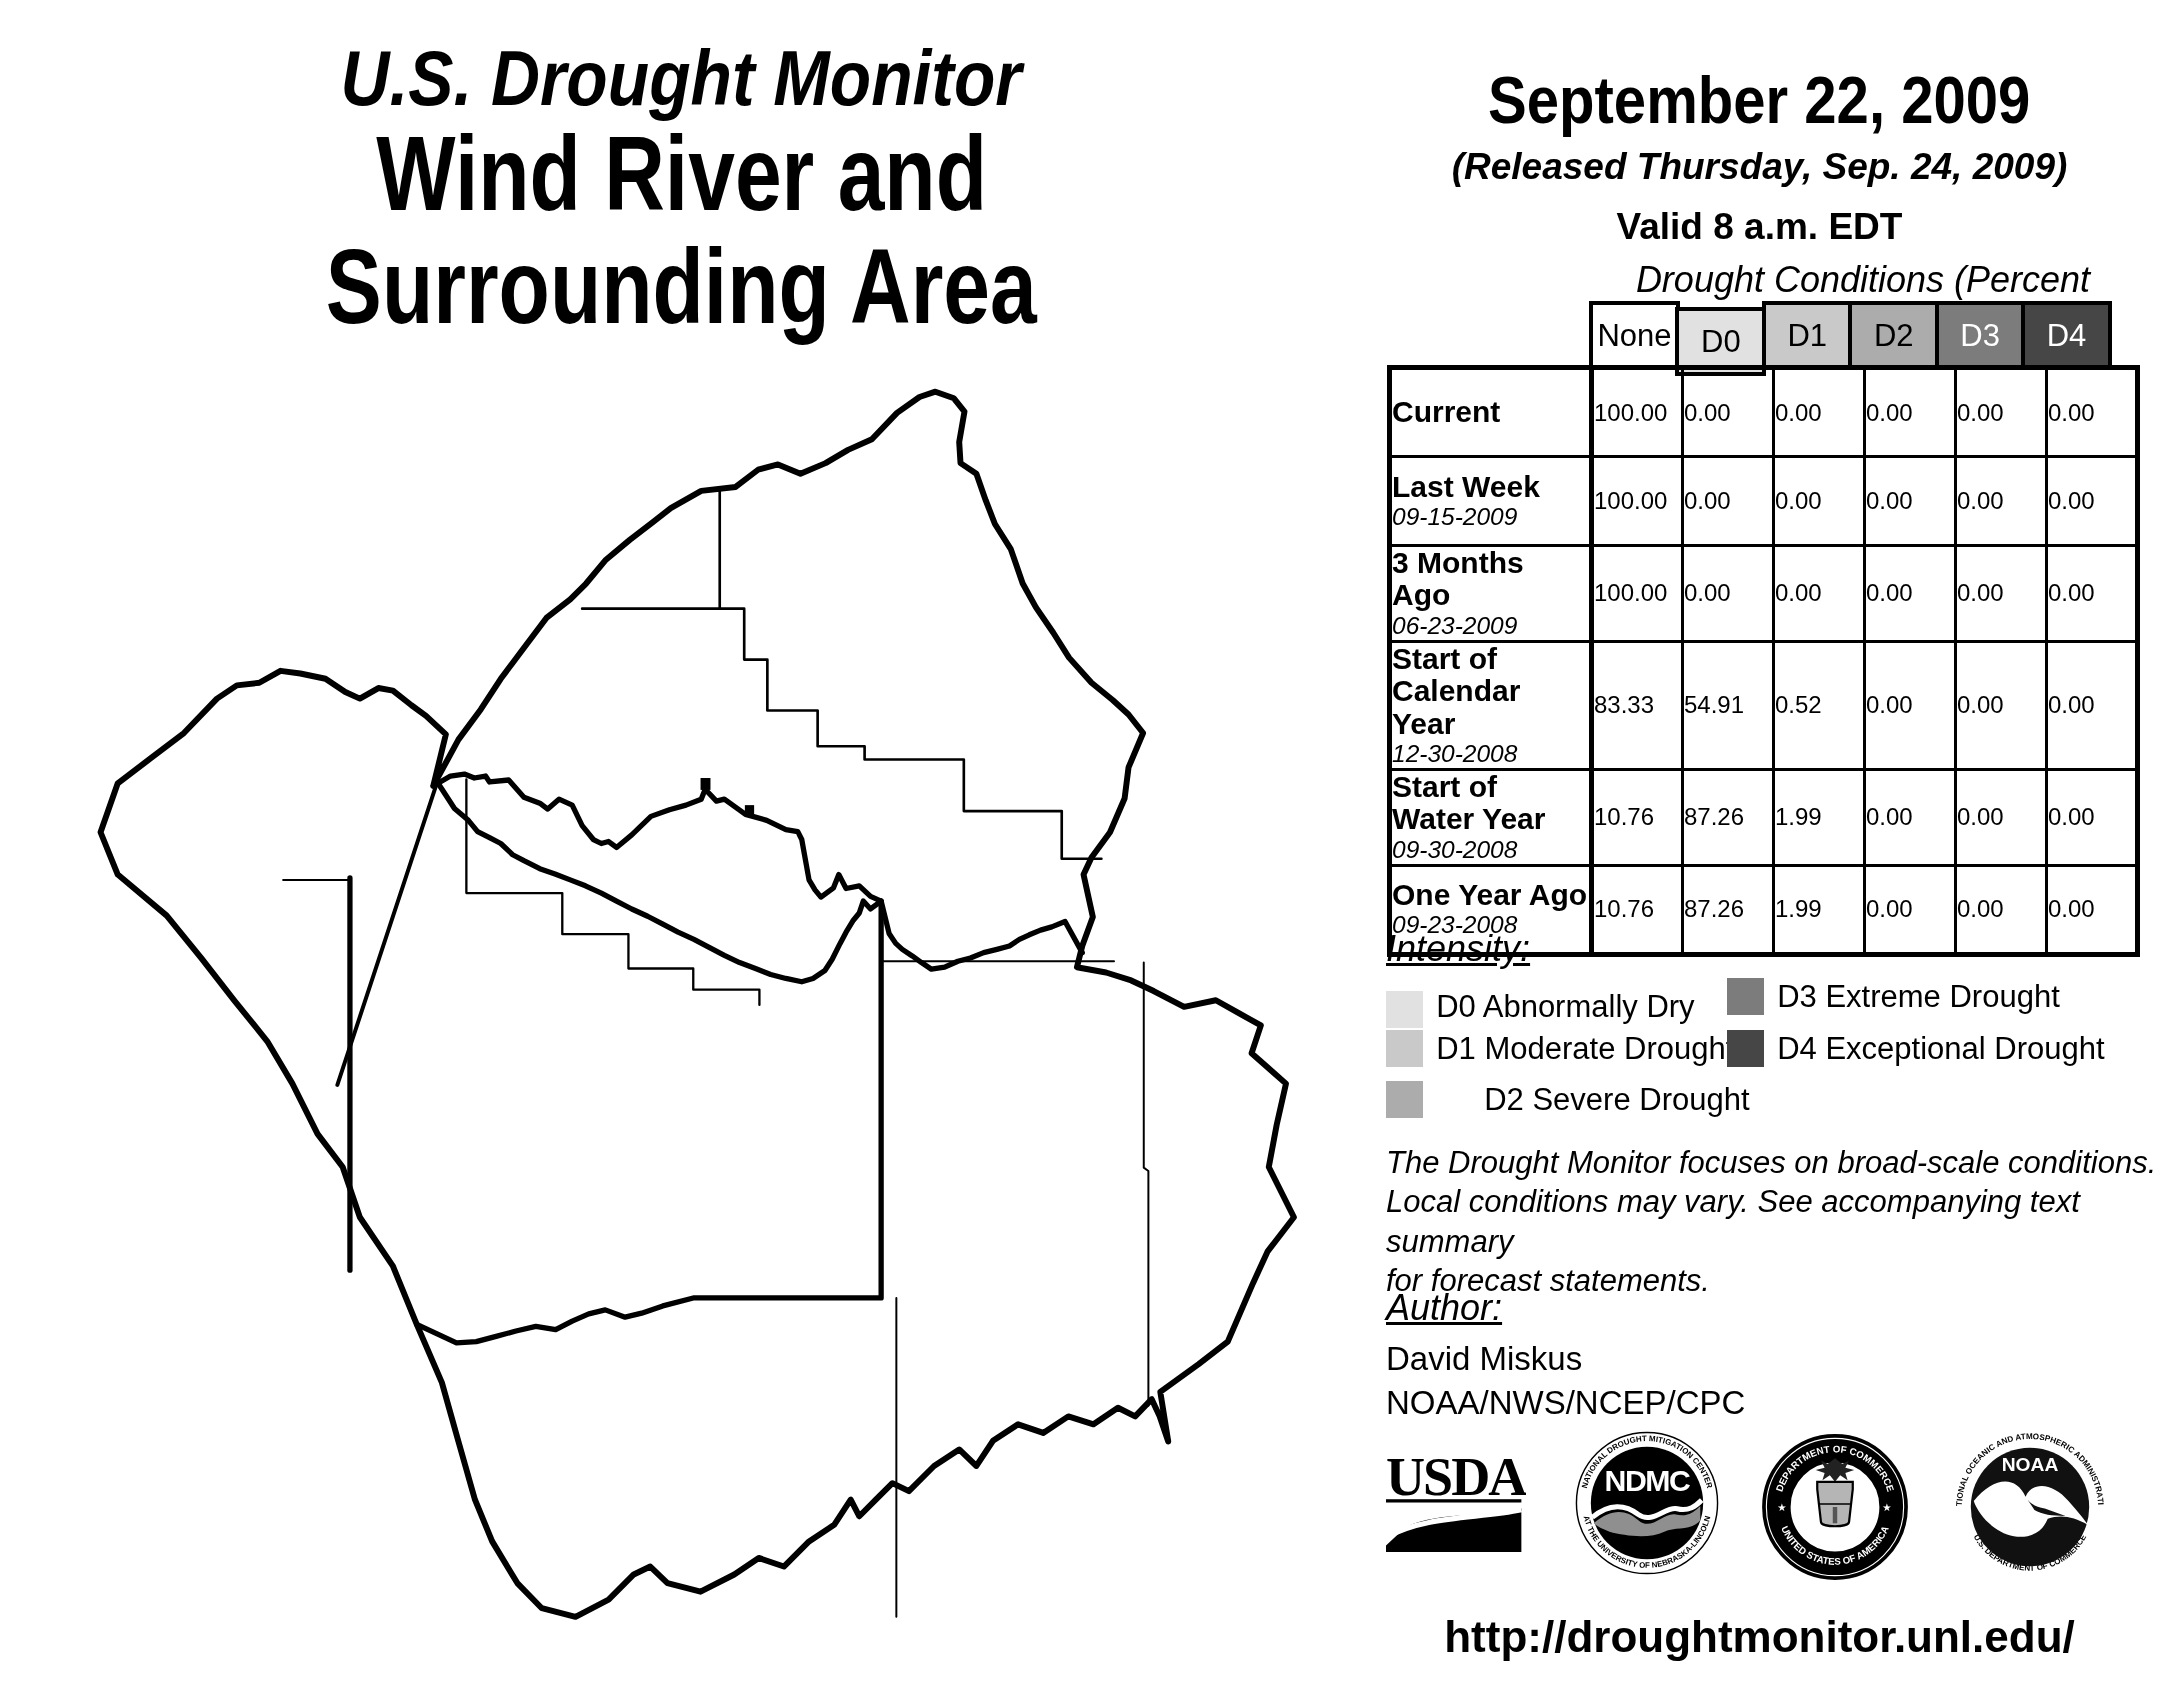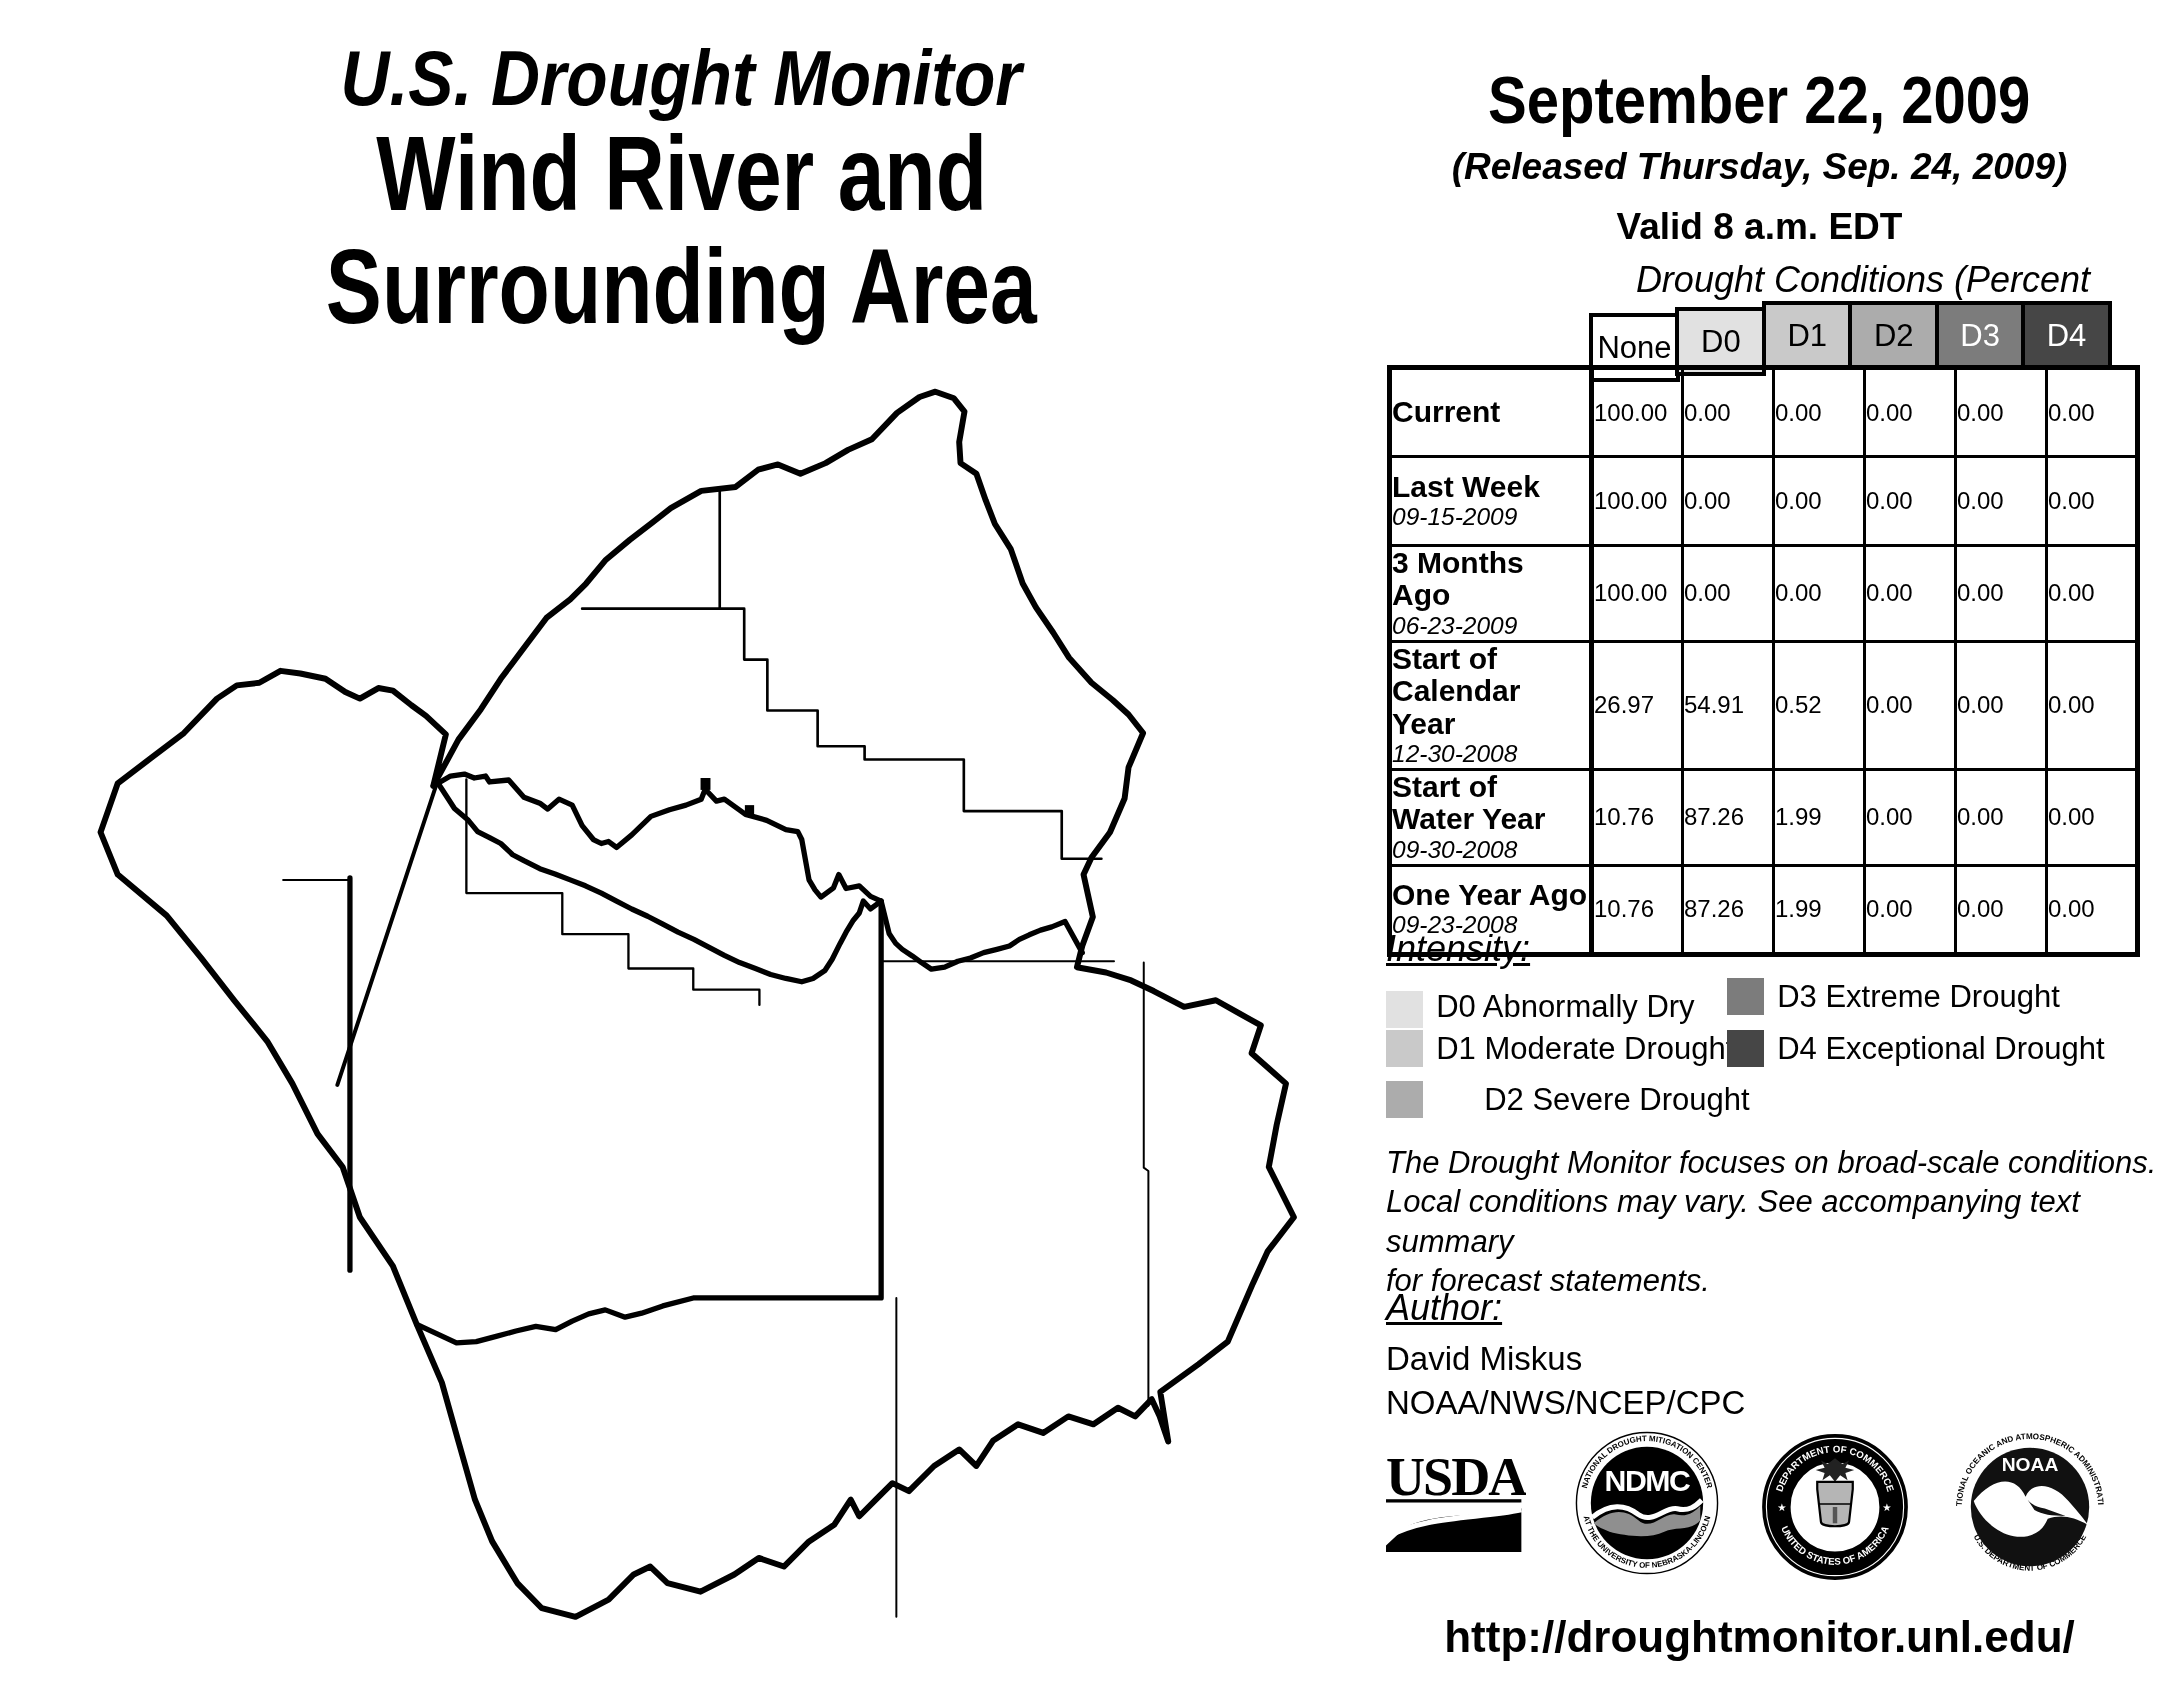--- a/index.html
+++ b/index.html
@@ -16,21 +16,21 @@
   
   .rcol-center{left:1376px;width:767px;text-align:center;margin-top:10px;}
   #release-date{top:52px;font-size:66px;font-weight:bold;}
   #released-line{top:136px;font-size:37px;font-weight:bold;font-style:italic;}
   #valid-line{top:196px;font-size:37px;font-weight:bold;}
   #table-title{left:1589px;width:548px;top:259px;text-align:center;font-size:36px;font-style:italic;}
 
   
   #cond-header{left:1589px;top:301px;display:flex;}
   .hcell{width:91px;height:69px;border:4.6px solid #000;margin-left:-4.6px;display:flex;align-items:center;justify-content:center;font-size:31px;box-sizing:border-box;}
-  .hcell:first-child{margin-left:0;margin-top:12px;}
+  .hcell:first-child{margin-left:0;}
   .c-none{background:#ffffff;color:#000;}
   .c-d0{background:#e1e1e1;color:#000;margin-top:6px;}
   .c-d1{background:#c9c9c9;color:#000;}
   .c-d2{background:#acacac;color:#000;}
   .c-d3{background:#7c7c7c;color:#fff;}
   .c-d4{background:#464646;color:#fff;}
 
   
   #cond-table{left:1387px;top:365px;border-collapse:collapse;table-layout:fixed;}
   #cond-table td{border:3.3px solid #000;text-align:left;vertical-align:middle;padding:0;}
@@ -154,21 +154,21 @@
       <td class="val">0.00</td>
       <td class="val">0.00</td>
       <td class="val">0.00</td>
     </tr>
     <tr>
       <td class="lbl">
           <div class="row-label">Start of
 Calendar Year</div>
           <div class="row-date">12-30-2008</div>
         </td>
-      <td class="val">26.97</td>
+      <td class="val">83.33</td>
       <td class="val">54.91</td>
       <td class="val">0.52</td>
       <td class="val">0.00</td>
       <td class="val">0.00</td>
       <td class="val">0.00</td>
     </tr>
     <tr>
       <td class="lbl">
           <div class="row-label">Start of
 Water Year</div>

